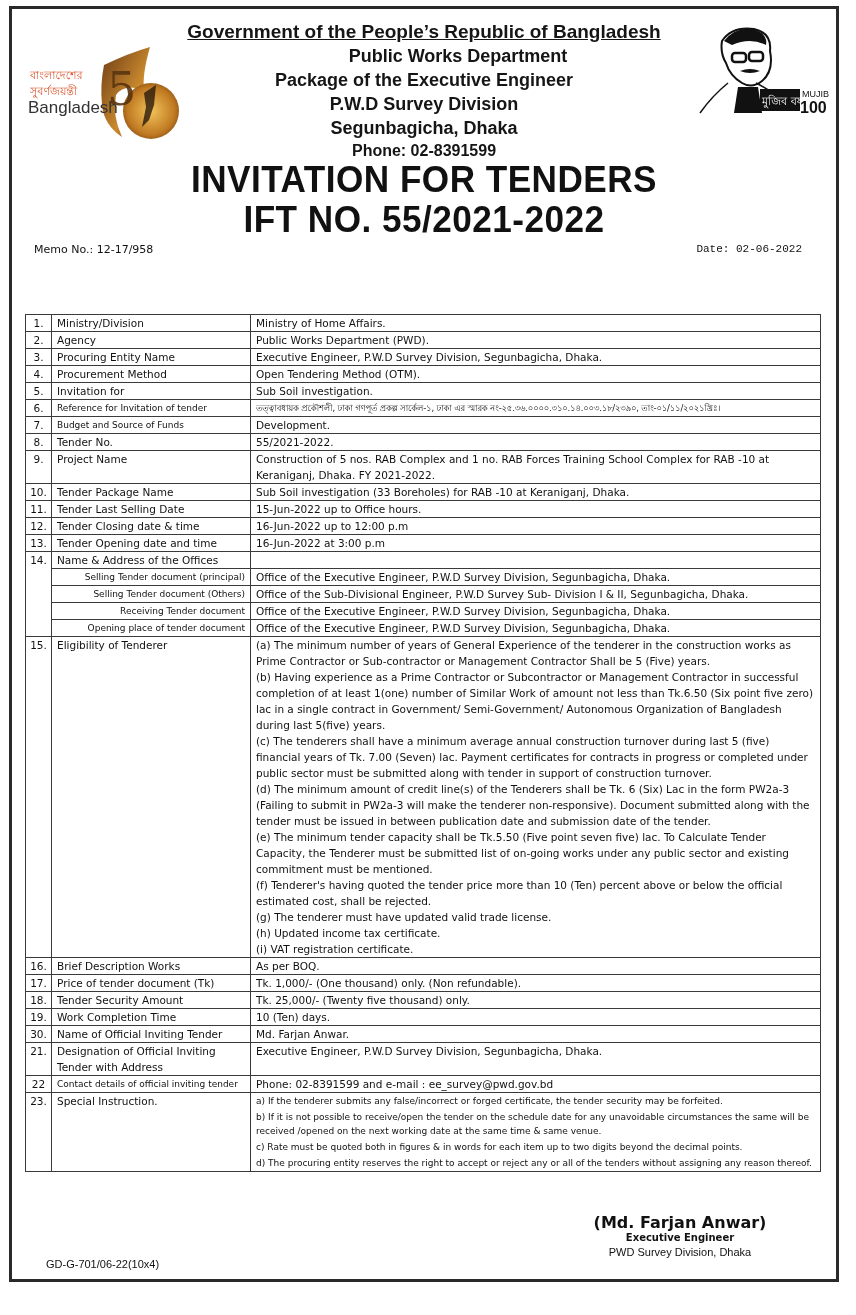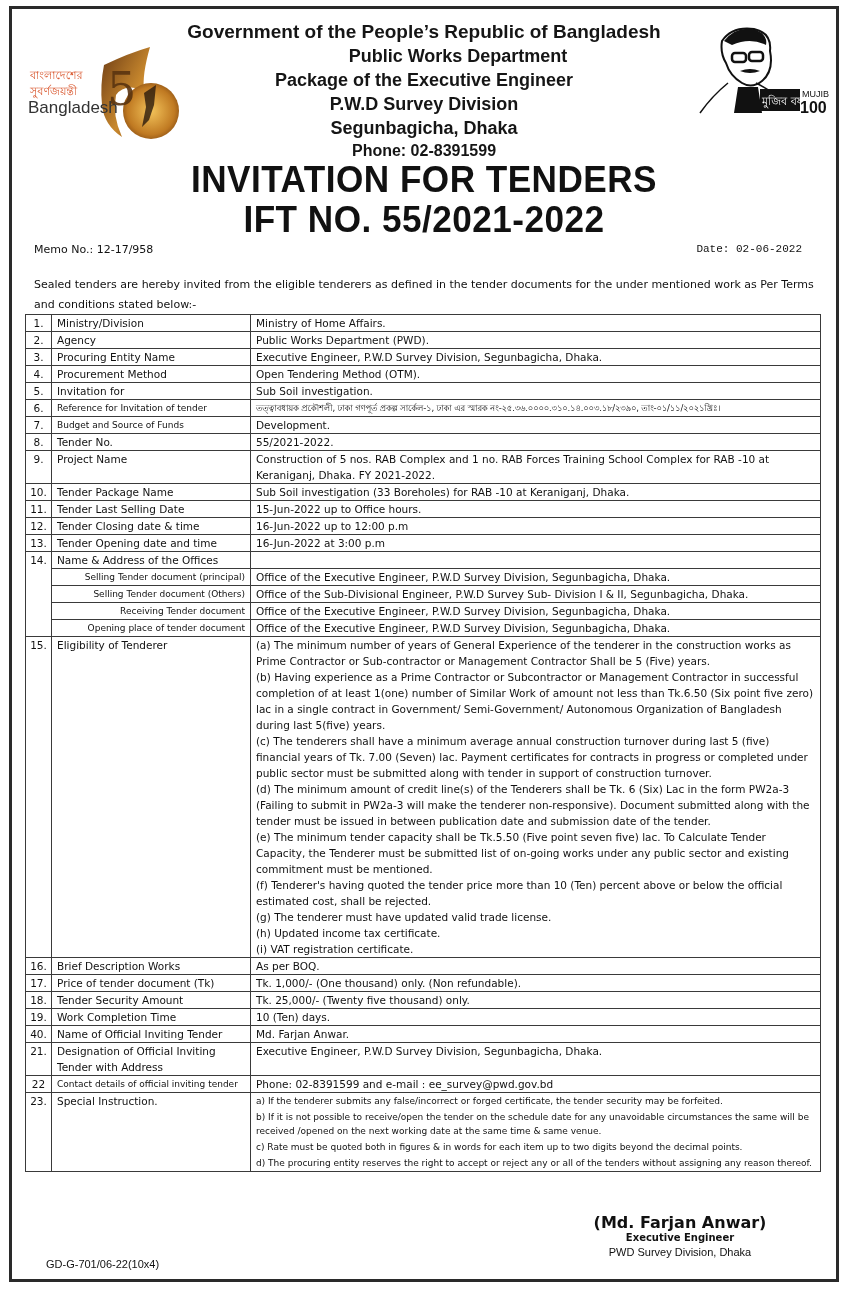--- a/index.html
+++ b/index.html
@@ -1,19 +1,19 @@
 <!DOCTYPE html>
 <html><head>
 <meta charset="utf-8">
 <style>
   html, body { margin:0; padding:0; background:#ffffff; }
   body { width:856px; height:1315px; position:relative; overflow:hidden; font-family:"Liberation Sans", sans-serif; color:#111; }
   .frame { position:absolute; left:9px; top:6px; width:830px; height:1276px; border:3px solid #2a2a2a; box-sizing:border-box; background:#fff; }
   .hdr { position:absolute; left:0; width:100%; text-align:center; font-family:"Liberation Sans", sans-serif; font-weight:bold; color:#151515; }
-  .h1 { top:12px; font-size:19px; }
+  .h1 { top:12px; font-size:19px;text-decoration:underline; }
   .h2 { top:37px; font-size:18px;padding-left:34px; }
   .h3 { top:61px; font-size:18px; }
   .h4 { top:85px; font-size:18px; }
   .h5 { top:109px; font-size:18px; }
   .h6 { top:133px; font-size:16px; }
   .big1 { position:absolute; top:150px; left:0; width:100%; text-align:center; font-size:37px; font-weight:bold; letter-spacing:0.5px; transform:scaleX(0.95); }
   .big2 { position:absolute; top:190px; left:0; width:100%; text-align:center; font-size:37px; font-weight:bold; letter-spacing:0.5px; transform:scaleX(0.95); }
 
   .logo-left { position:absolute; left:12px; top:36px; width:160px; height:100px; }
   .logo-right { position:absolute; left:680px; top:12px; width:150px; height:100px; }
@@ -89,21 +89,20 @@
   <div class="hdr h3">Package of the Executive Engineer</div>
   <div class="hdr h5">Segunbagicha, Dhaka</div>
   <div class="hdr h4">P.W.D Survey Division</div>
   <div class="hdr h6">Phone: 02-8391599</div>
 
   <div class="big1">INVITATION FOR TENDERS</div>
   <div class="big2">IFT NO. 55/2021-2022</div>
 
   <div class="memo">Memo No.: 12-17/958</div>
   <div class="date">Date: 02-06-2022</div>
-  <div class="intro">Sealed tenders are hereby invited from the eligible tenderers as defined in the tender documents for the under mentioned work as Per Terms and conditions stated below:-</div>
 </div>
 
 <table class="tender">
   <tbody id="tbody">
     <tr>
         <td class="no">1.</td>
         <td class="lbl">Ministry/Division</td>
         <td>Ministry of Home Affairs.</td>
       </tr>
     <tr>
@@ -218,21 +217,21 @@
         <td class="no">18.</td>
         <td class="lbl">Tender Security Amount</td>
         <td>Tk. 25,000/- (Twenty five thousand) only.</td>
       </tr>
     <tr>
         <td class="no">19.</td>
         <td class="lbl">Work Completion Time</td>
         <td>10 (Ten) days.</td>
       </tr>
     <tr>
-        <td class="no">40.</td>
+        <td class="no">30.</td>
         <td class="lbl">Name of Official Inviting Tender</td>
         <td>Md. Farjan Anwar.</td>
       </tr>
     <tr>
         <td class="no">21.</td>
         <td class="lbl">Designation of Official Inviting Tender with Address</td>
         <td>Executive Engineer, P.W.D Survey Division, Segunbagicha, Dhaka.</td>
       </tr>
     <tr>
         <td class="no">22</td>

